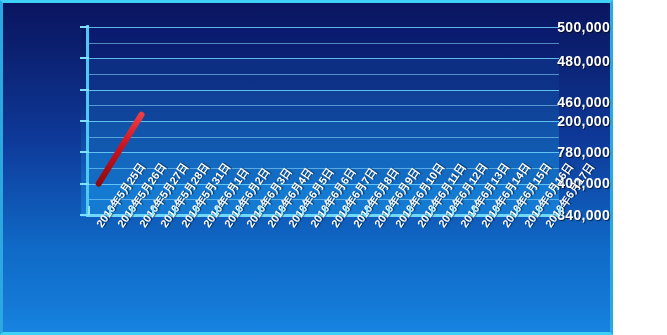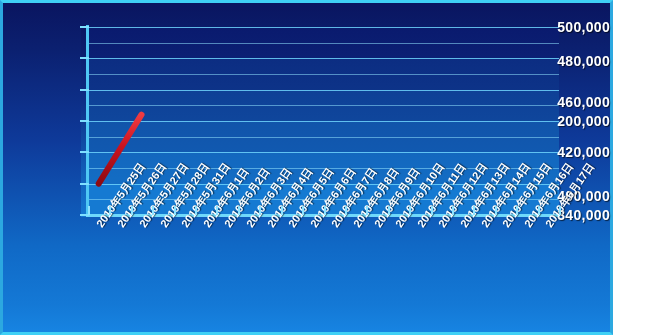--- a/index.html
+++ b/index.html
@@ -114,23 +114,23 @@
 
   <div id="y-axis">
       <div class="ylabel" style="top: 24px;">500,000</div>
       <div class="ytick" style="top: 23px;"></div>
       <div class="ylabel" style="top: 58px;">480,000</div>
       <div class="ytick" style="top: 54.3333px;"></div>
       <div class="ylabel" style="top: 86.6667px; margin-top: 12px;">460,000</div>
       <div class="ytick" style="top: 85.6667px;"></div>
       <div class="ylabel" style="top: 118px;">200,000</div>
       <div class="ytick" style="top: 117px;"></div>
-      <div class="ylabel" style="top: 149.333px;">420,000</div>
+      <div class="ylabel" style="top: 149.333px;">780,000</div>
       <div class="ytick" style="top: 148.333px;"></div>
-      <div class="ylabel" style="top: 193px;">400,000</div>
+      <div class="ylabel" style="top: 180px;">400,000</div>
       <div class="ytick" style="top: 179.667px;"></div>
       <div class="ylabel" style="top: 212px;">340,000</div>
       <div class="ytick" style="top: 211px;"></div>
     </div>
   <div id="x-axis">
       <div class="xtick" style="left: 85px;"></div>
       <div class="xlabel" style="left: 93.7045px; width: 0px; direction: ltr; transform: rotate(-55deg); transform-origin: left top; text-align: left; margin-left: -4px;">2010年5月25日</div>
       <div class="xtick" style="left: 106.409px;"></div>
       <div class="xlabel" style="left: 115.114px; width: 0px; direction: ltr; transform: rotate(-55deg); transform-origin: left top; text-align: left; margin-left: -4px;">2010年5月26日</div>
       <div class="xtick" style="left: 127.818px;"></div>

